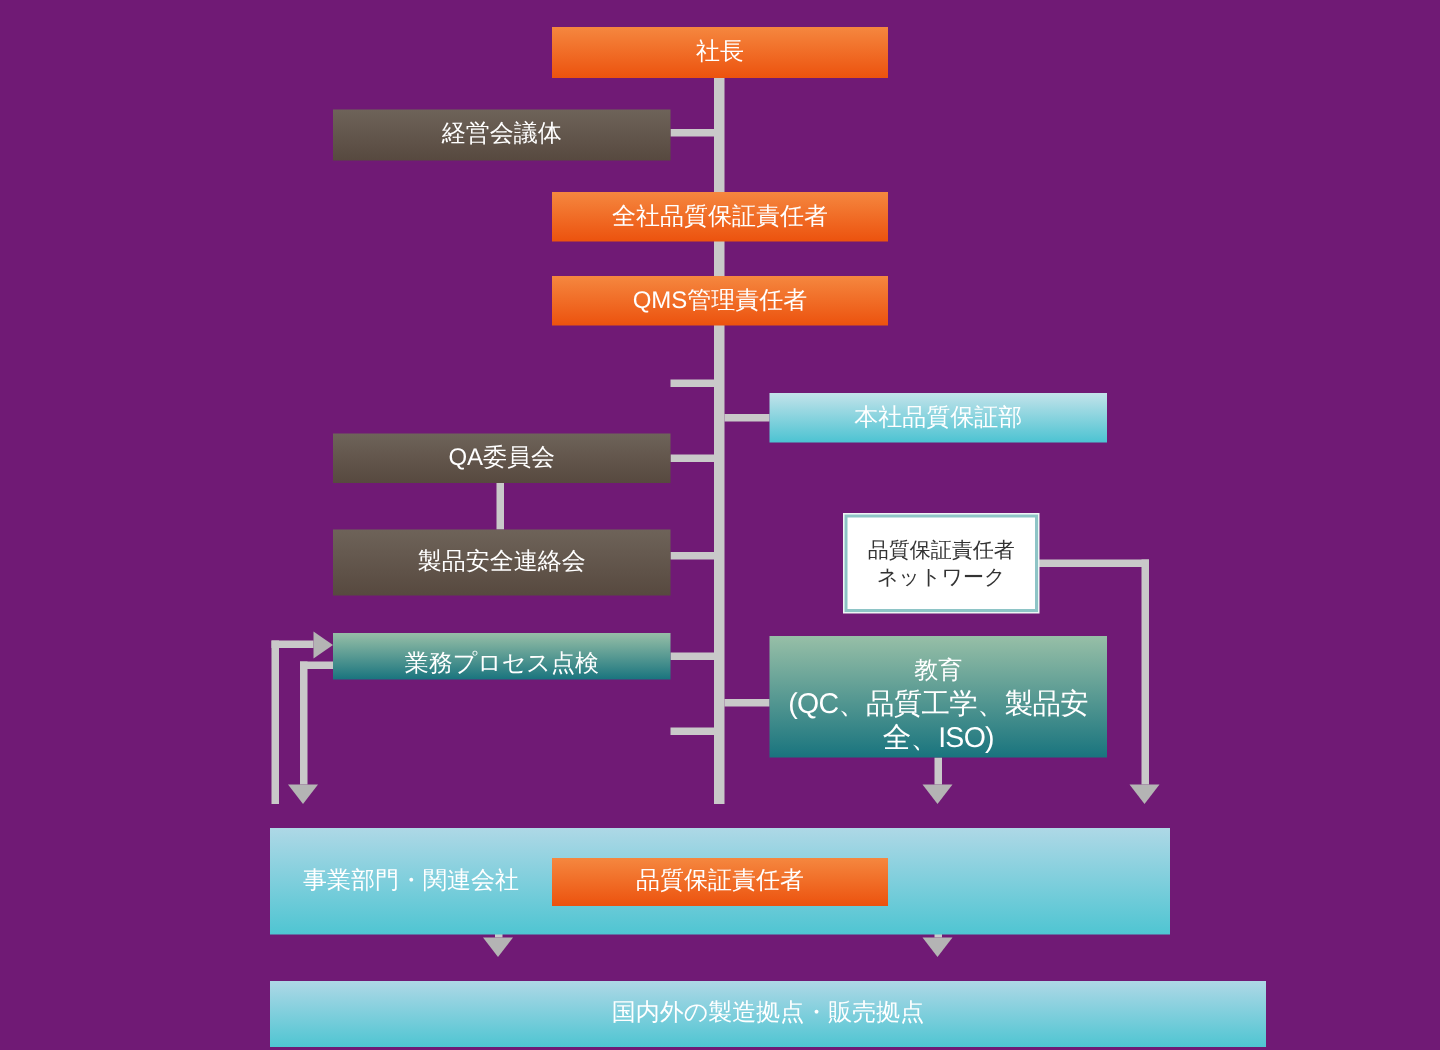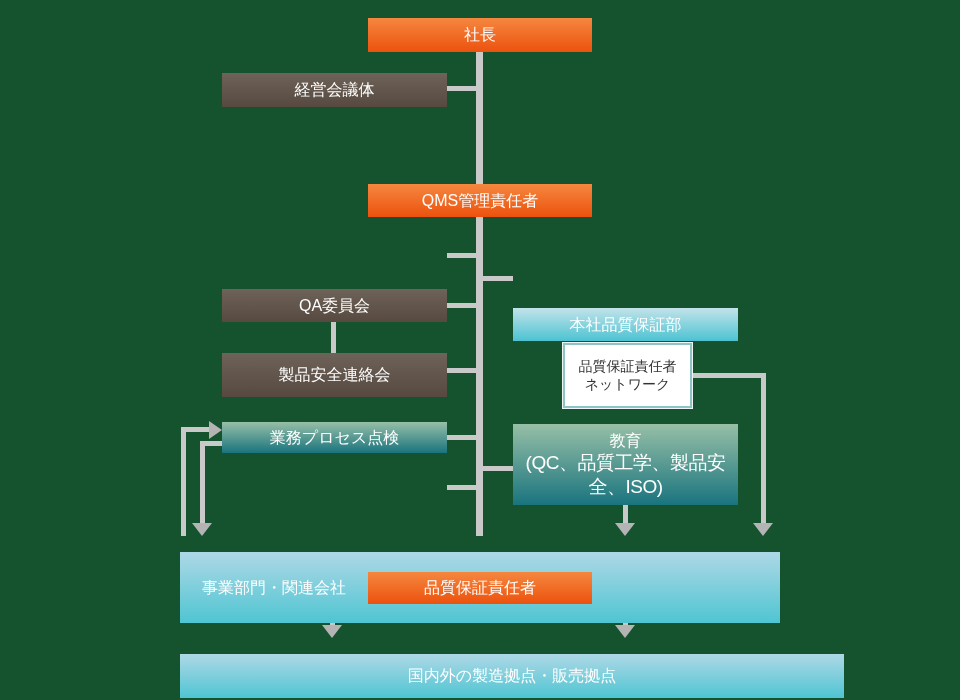--- a/index.html
+++ b/index.html
@@ -4,28 +4,28 @@
 <style>
   :root{
     --orange_top:#f5873f; --orange_bottom:#ec520e;
     --brown_top:#6e6359; --brown_bottom:#57493f;
     --teal_top:#97bfa7; --teal_bottom:#19747e;
     --blue_top:#c3e3ea; --blue_bottom:#4cc3d2;
     --bigblue_top:#aed8e6; --bigblue_bottom:#4fc5d2;
     --line:#c9c9c9; --arrow:#b4b4b4; --network_border:#8ec4c6;
   }
   html,body{margin:0;padding:0;background:#ffffff;}
-  .stage{position:relative;width:960px;height:700px;background:#14532d;overflow:hidden;
+  .stage{position:relative;width:960px;height:700px;background:#701a75;overflow:hidden;
          font-family:"Liberation Sans","DejaVu Sans",sans-serif;}
   .box{position:absolute;display:flex;align-items:center;justify-content:center;
        color:#fff;font-size:16px;text-align:center;box-sizing:border-box;line-height:1.25;}
   .orange{background:linear-gradient(to bottom,var(--orange_top),var(--orange_bottom));}
   .brown{background:linear-gradient(to bottom,var(--brown_top),var(--brown_bottom));}
-  .teal{background:linear-gradient(to bottom,var(--teal_top),var(--teal_bottom));}
-  .blue{background:linear-gradient(to bottom,var(--blue_top),var(--blue_bottom));margin-top:46px;}
+  .teal{background:linear-gradient(to bottom,var(--teal_top),var(--teal_bottom));align-items:flex-end;}
+  .blue{background:linear-gradient(to bottom,var(--blue_top),var(--blue_bottom));}
   .bigblue{background:linear-gradient(to bottom,var(--bigblue_top),var(--bigblue_bottom));margin-top:16px;}
   .outline{background:#ffffff;border:2px solid var(--network_border);color:#333;font-size:14px;
            box-shadow:0 0 0 1px #eef5f5;}
   .hline,.vline{position:absolute;background:var(--line);}
   .ah-down{position:absolute;width:0;height:0;
            border-left:10px solid transparent;border-right:10px solid transparent;
            border-top:13px solid var(--arrow);}
   .ah-right{position:absolute;width:0;height:0;
             border-top:9px solid transparent;border-bottom:9px solid transparent;
             border-left:13px solid var(--arrow);}
@@ -69,20 +69,23 @@
   <div class="ah-down" style="left:615px;top:625px"></div>
 
   <div class="box orange" style="left:368px;top:18px;width:224px;height:34px">
     <span>社長</span>
   </div>
 
   <div class="box brown" style="left:222px;top:73px;width:225px;height:34px">
     <span>経営会議体</span>
   </div>
 
+  <div class="box orange" style="left:368px;top:128px;width:224px;height:33px">
+    <span>全社品質保証責任者</span>
+  </div>
 
   <div class="box orange" style="left:368px;top:184px;width:224px;height:33px">
     <span>QMS管理責任者</span>
   </div>
 
 
   <div class="box blue" style="left:513px;top:262px;width:225px;height:33px">
     <span>本社品質保証部</span>
   </div>
 

